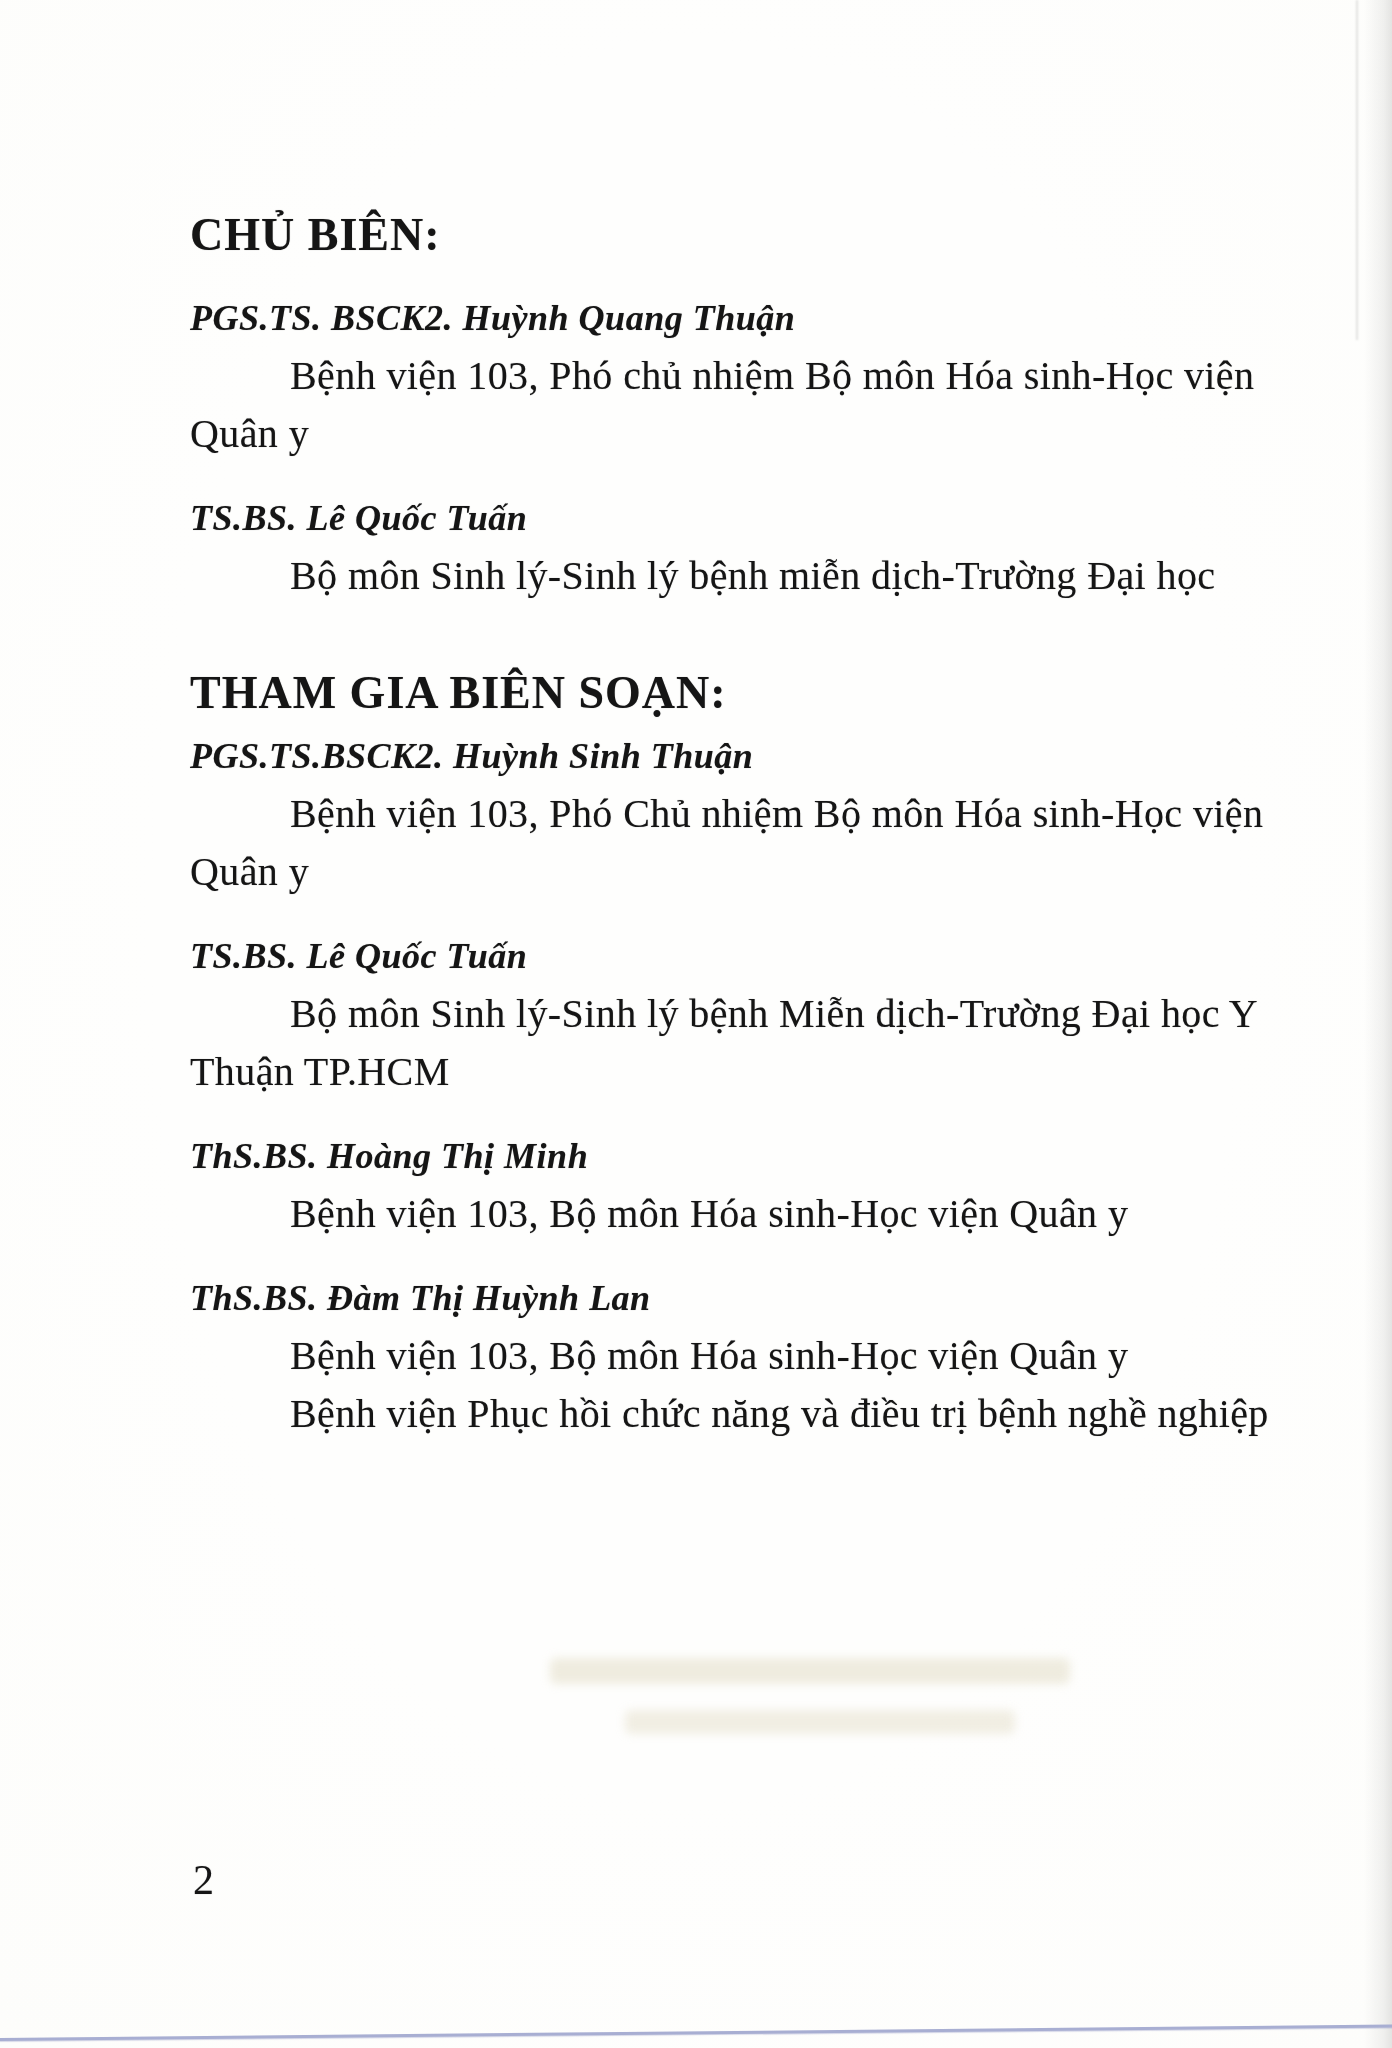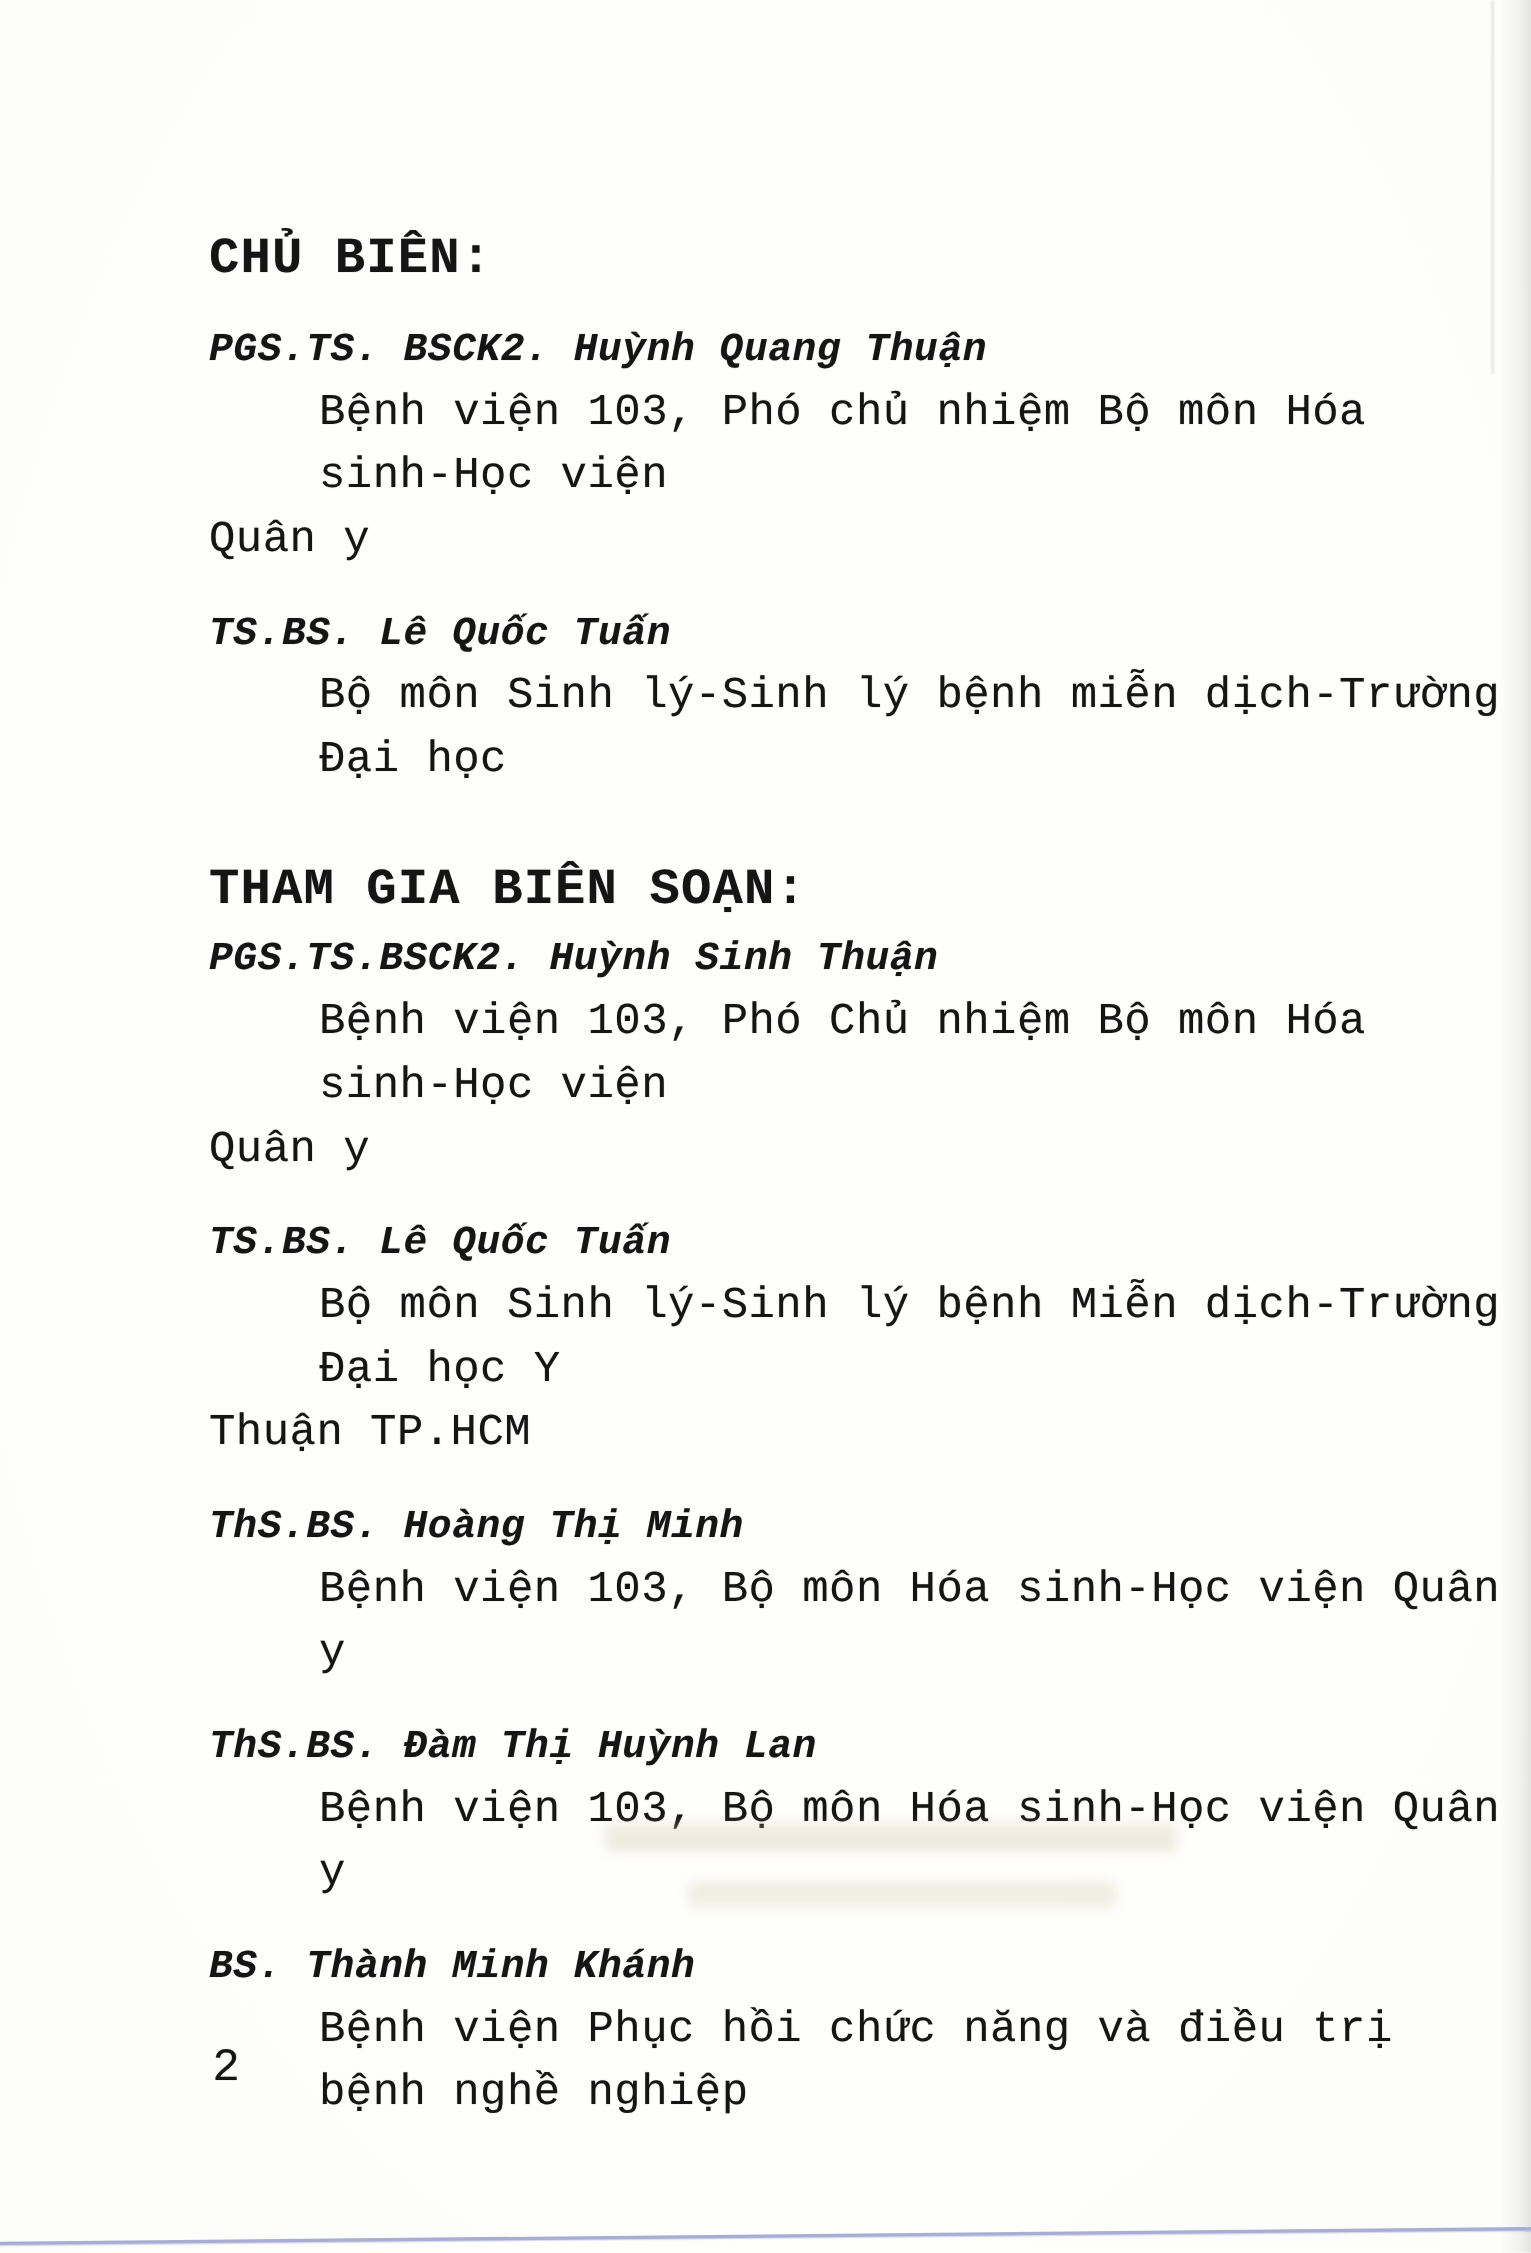--- a/index.html
+++ b/index.html
@@ -7,21 +7,21 @@
     --paper: #fdfdfb;
     --edge-line: #a8aed2;
   }
   html, body { margin: 0; padding: 0; background: #ffffff; }
   .page {
     position: relative;
     width: 1392px;
     height: 2048px;
     background: radial-gradient(ellipse at 50% 45%, #fefefd 55%, var(--paper) 100%);
     overflow: hidden;
-    font-family: Liberation Mono, monospace;
+    font-family: Liberation Serif, serif;
     color: var(--ink);
   }
   .content {
     position: absolute;
     left: 190px;
     top: 205px;
     width: 1180px;
   }
   .content > * { text-shadow: 0 0 1px rgba(20,20,20,0.35); }
   .section-heading {
@@ -126,21 +126,20 @@
       </div>
       <div class="entry">
         <div class="name">ThS.BS. Hoàng Thị Minh</div>
         <div class="desc indent">Bệnh viện 103, Bộ môn Hóa sinh-Học viện Quân y</div>
       </div>
       <div class="entry">
         <div class="name">ThS.BS. Đàm Thị Huỳnh Lan</div>
         <div class="desc indent">Bệnh viện 103, Bộ môn Hóa sinh-Học viện Quân y</div>
       </div>
       <div class="entry">
-        <div class="name">BS. Thành Minh Khánh</div>
         <div class="desc indent">Bệnh viện Phục hồi chức năng và điều trị bệnh nghề nghiệp</div>
       </div>
     </main>
 
   <div class="page-number">2</div>
 
   <div class="ghost">
     <div class="g1"></div>
     <div class="g2"></div>
   </div>

